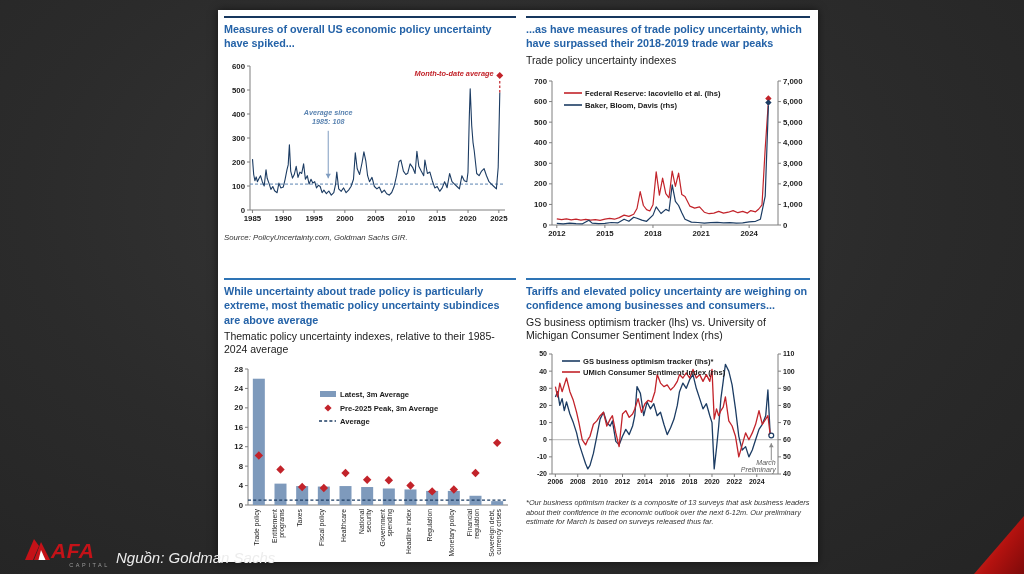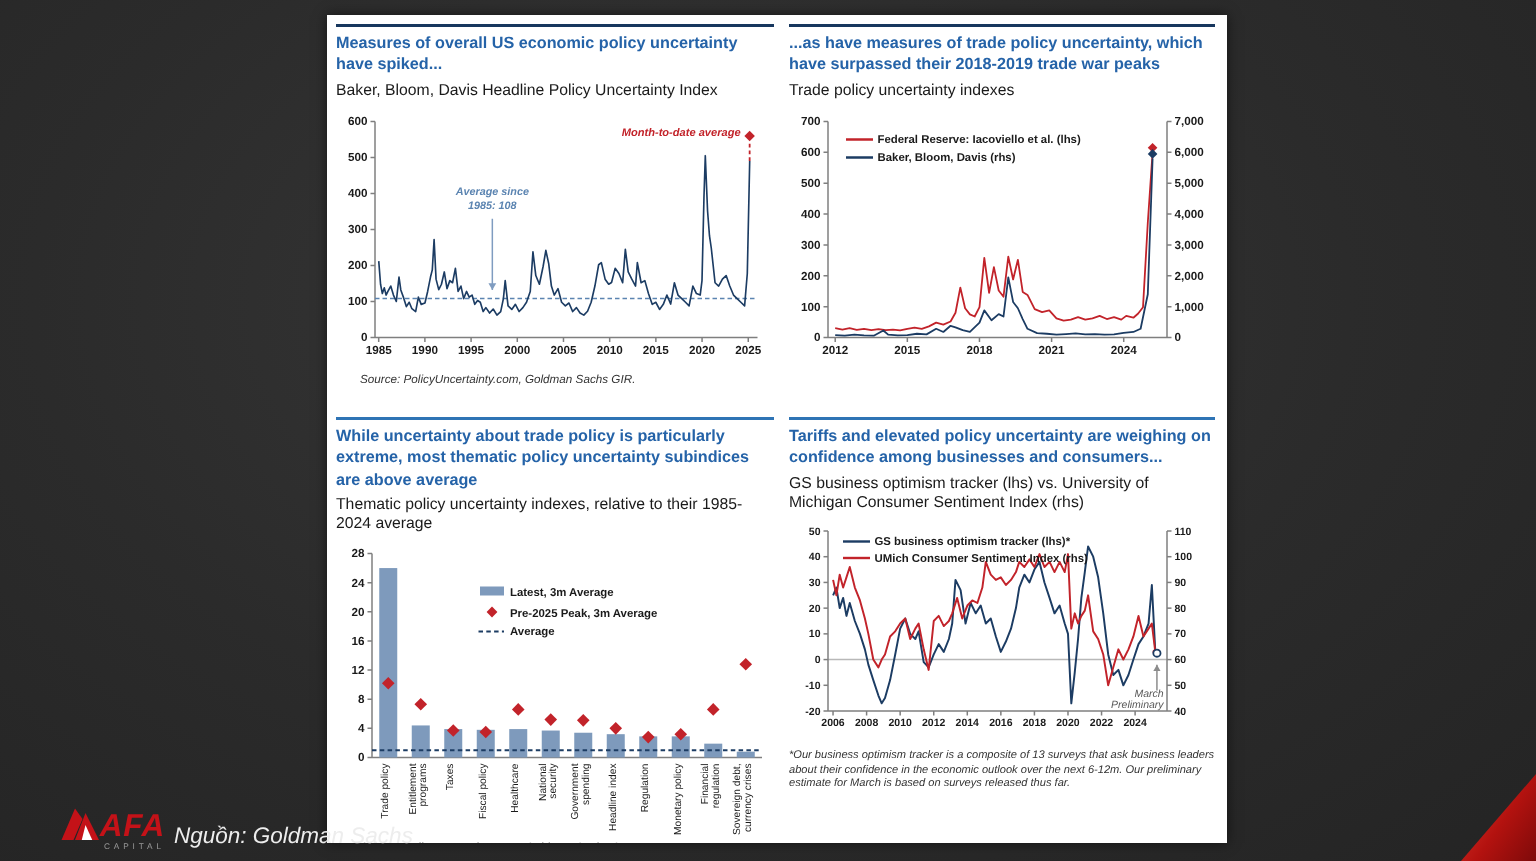--- a/index.html
+++ b/index.html
@@ -8,50 +8,49 @@
     background:radial-gradient(ellipse at 45% 35%, #373737 0%, #2b2b2b 55%, #242424 100%);}
   .panel{position:absolute;left:218px;top:10px;width:600px;height:552px;background:#ffffff;
     box-shadow:0 0 8px rgba(0,0,0,.55);display:grid;grid-template-columns:292px 284px;
     grid-template-rows:262px auto;column-gap:10px;padding:4px 6px 0 6px;box-sizing:border-box;}
   .cell{overflow:hidden;}
   .rule{height:2px;margin:2px 0 4px 0;}
   .rule-top{background:#17375e;}
   .rule-mid{background:#2e74b5;}
   .h{color:#2563a8;font-weight:bold;font-size:10.8px;line-height:1.32;margin:0 0 3px 0;}
   .sub{color:#1a1a1a;font-size:10.5px;line-height:1.28;margin:0 0 2px 0;}
-  .src{color:#333;font-size:7.8px;font-style:italic;margin:1px 0 0 16px;}
+  .src{color:#333;font-size:7.8px;font-style:italic;margin:1px 0 0 0;}
   .fn{color:#333;font-size:7.4px;font-style:italic;line-height:1.26;margin:2px 0 0 0;}
   svg{display:block;}
   svg text{font-family:"Liberation Sans",sans-serif;}
   .tick{font-size:7.8px;font-weight:700;fill:#1a1a1a;}
   .tick-s{font-size:7px;font-weight:700;fill:#1a1a1a;}
   .leg{font-size:7.6px;font-weight:700;fill:#1a1a1a;}
   .cat{font-size:6.8px;fill:#1a1a1a;}
   .ann-red{font-size:7.4px;font-weight:700;font-style:italic;fill:#c2232a;}
   .ann-blue{font-size:7.2px;font-weight:700;font-style:italic;fill:#5b84b1;}
   .ann-gray{font-size:7px;font-style:italic;fill:#595959;}
   .logo{position:absolute;left:24px;bottom:6px;width:86px;}
-  .logo-row{display:flex;align-items:flex-end;justify-content:flex-end;}
+  .logo-row{display:flex;align-items:flex-end;}
   .logo-text{color:#c41218;font-weight:800;font-style:italic;font-size:21px;line-height:1;letter-spacing:.5px;}
   .logo-sub{color:#9a9a9a;font-size:5.5px;letter-spacing:2.6px;text-align:right;margin-top:1px;}
   .caption{position:absolute;left:116px;bottom:8px;color:#ededed;font-style:italic;font-size:15px;}
   .corner{position:absolute;right:0;bottom:0;width:50px;height:58px;
     background:linear-gradient(125deg,#e43b30 0%,#b3120f 55%,#7e0a0a 100%);
     clip-path:polygon(100% 0,0 100%,100% 100%);}
 </style>
 </head>
 <body>
 
 <div class="slide">
   <div class="panel">
 
     <section class="cell">
       <div class="rule rule-top"></div>
       <div class="h">Measures of overall US economic policy uncertainty have spiked...</div>
-      <div class="sub">Baker, Bloom, Davis Headline Policy Uncertainty Index</div>
       <svg id="svg1" width="288" height="178">
           <g>
             <line x1="26" y1="156" x2="281" y2="156" stroke="#7f7f7f" stroke-width="1"></line>
             <line x1="26" y1="12" x2="26" y2="156" stroke="#7f7f7f" stroke-width="1"></line>
             <line x1="23" y1="156" x2="26" y2="156" stroke="#7f7f7f" stroke-width="1"></line>
             <text x="21" y="158.6" class="tick" text-anchor="end">0</text>
             <line x1="23" y1="132" x2="26" y2="132" stroke="#7f7f7f" stroke-width="1"></line>
             <text x="21" y="134.6" class="tick" text-anchor="end">100</text>
             <line x1="23" y1="108" x2="26" y2="108" stroke="#7f7f7f" stroke-width="1"></line>
             <text x="21" y="110.6" class="tick" text-anchor="end">200</text>

